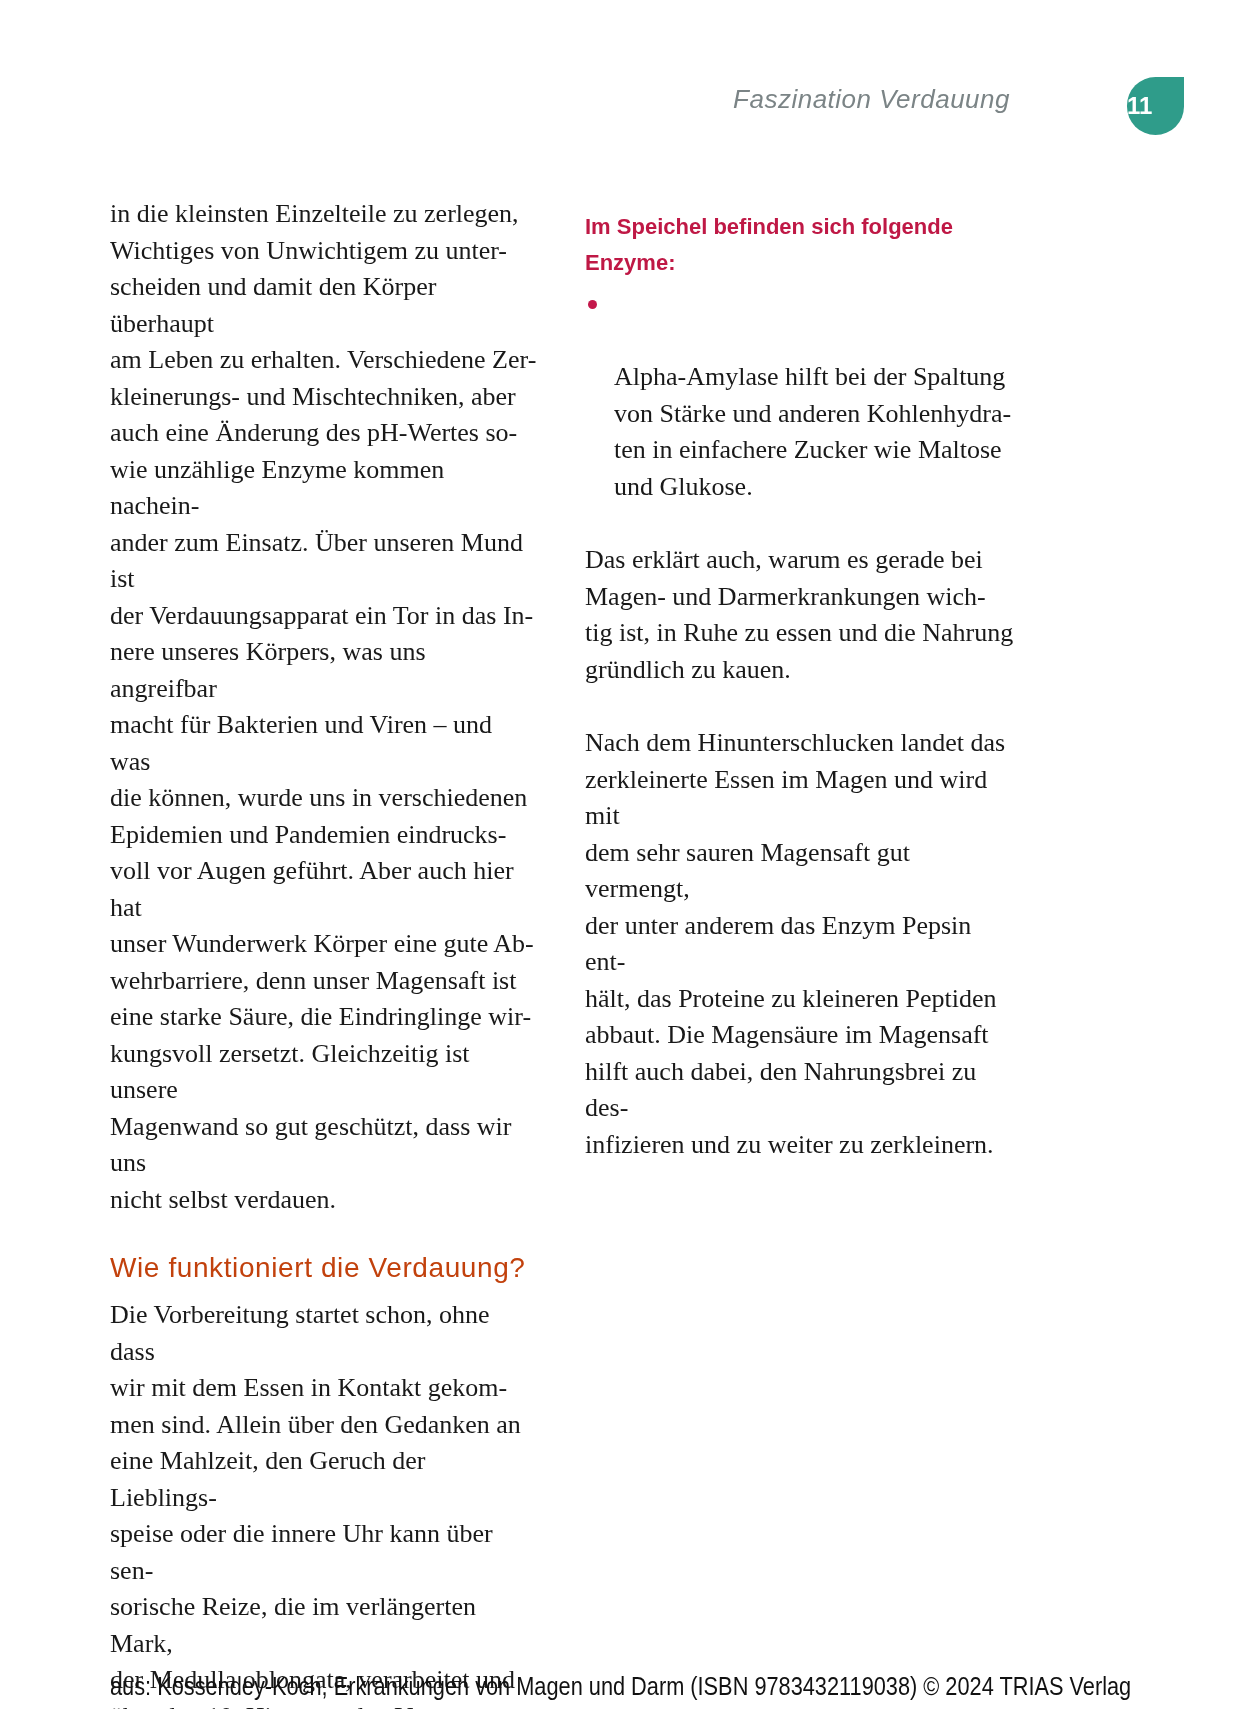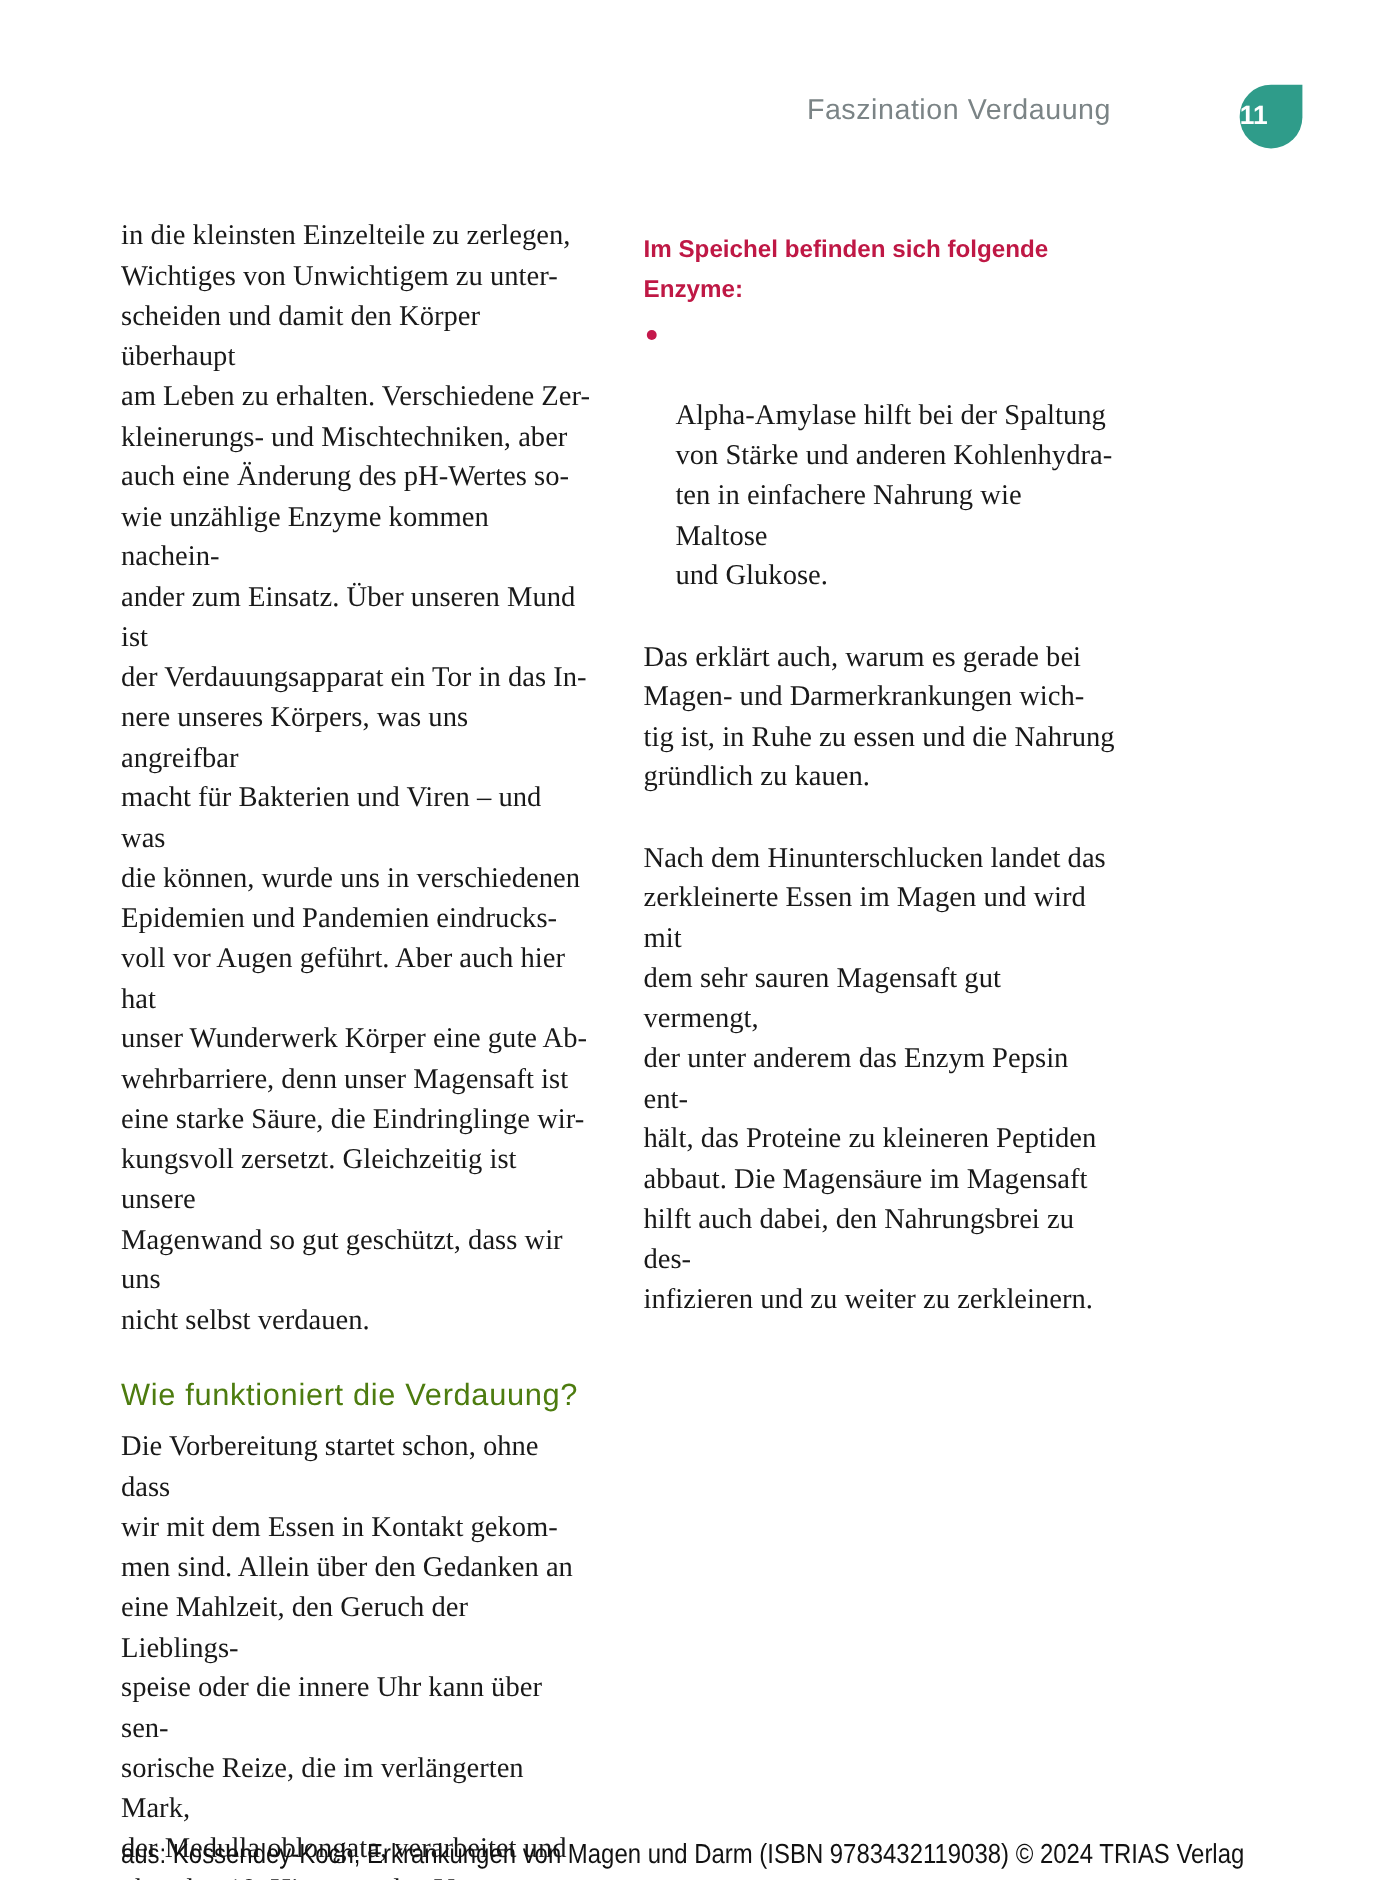--- a/index.html
+++ b/index.html
@@ -23,20 +23,21 @@
   .running-head {
     position: absolute;
     top: 84px;
     right: 250px;
     font-family: "Liberation Sans", sans-serif;
     font-size: 26px;
     font-weight: 400;
     letter-spacing: 0.5px;
     color: #7b8486;
     white-space: nowrap;
+    font-style: italic;
   }
   .page-badge {
     position: absolute;
     top: 77px;
     left: 1127px;
     width: 57px;
     height: 58px;
     background: #2f9c8a;
     border-radius: 29px 0 29px 29px;
     display: flex;
@@ -68,21 +69,21 @@
     white-space: pre-line;
     margin: 0 0 37px 0;
   }
   .par-before-heading { margin-bottom: 31px; }
 
   .section-heading {
     font-family: "Liberation Sans", sans-serif;
     font-size: 28px;
     font-weight: 400;
     letter-spacing: 0.6px;
-    color: #4d7c0f;
+    color: #c2410c;
     margin: 0 0 10px 0;
     line-height: 38px;
   }
 
   .list-heading {
     font-family: "Liberation Sans", sans-serif;
     font-size: 22px;
     font-weight: 700;
     color: #bf1845;
     line-height: 36px;
@@ -179,21 +180,21 @@
     <div class="col">
 
       <h3 class="list-heading">Im Speichel befinden sich folgende
 Enzyme:</h3>
 
       <ul class="enzyme-list">
         <li>
           <span class="dot"></span>
           <span>Alpha-Amylase hilft bei der Spaltung
 von Stärke und anderen Kohlenhydra-
-ten in einfachere Nahrung wie Maltose
+ten in einfachere Zucker wie Maltose
 und Glukose.</span>
         </li>
       </ul>
 
       <p class="body-par">Das erklärt auch, warum es gerade bei
 Magen- und Darmerkrankungen wich-
 tig ist, in Ruhe zu essen und die Nahrung
 gründlich zu kauen.</p>
 
       <p class="body-par">Nach dem Hinunterschlucken landet das

